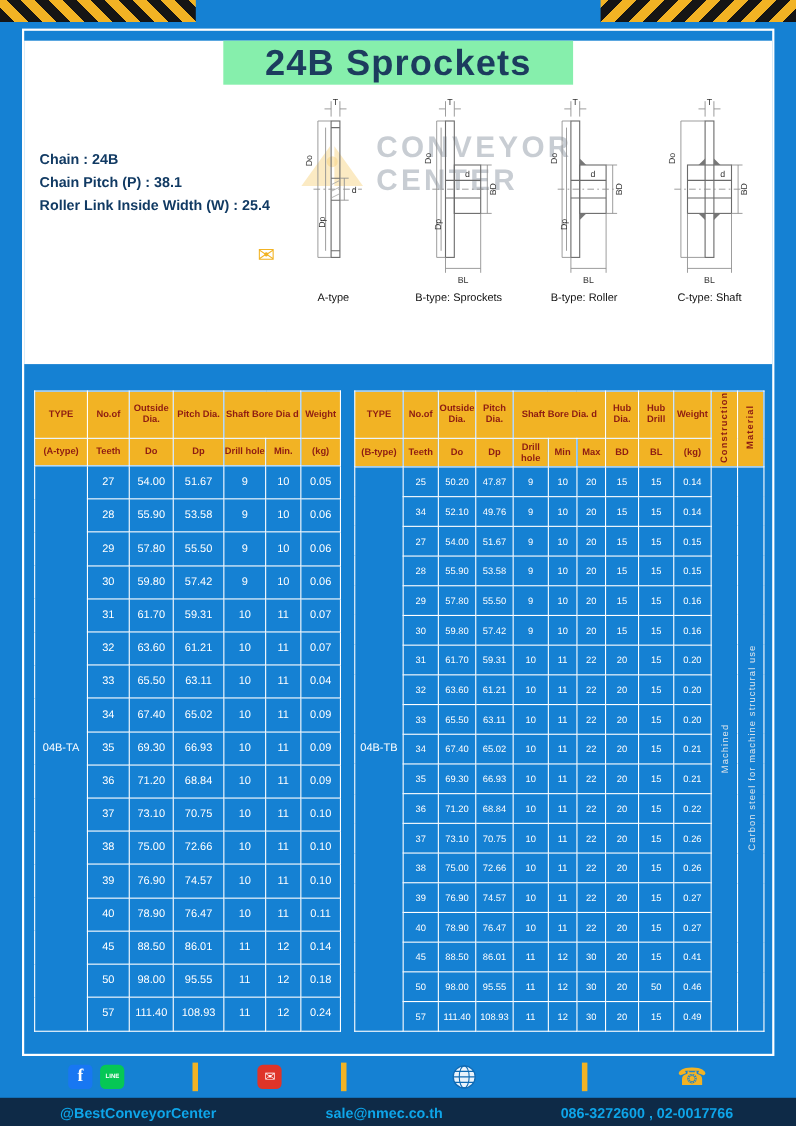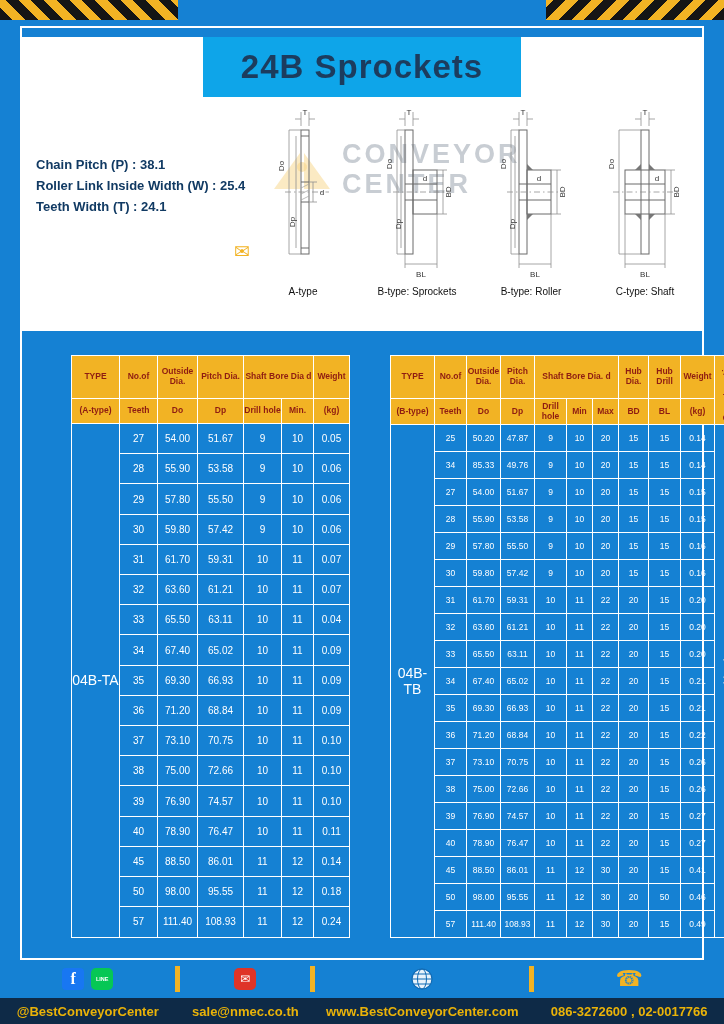--- a/index.html
+++ b/index.html
@@ -5,21 +5,21 @@
   html,body{margin:0;padding:0;background:#0d6cb4;}
   .page{position:relative;width:724px;height:1024px;background:#1581d3;overflow:hidden;
         font-family:"Liberation Sans",sans-serif;}
   
   .hazard{position:absolute;top:0;width:178px;height:20px;}
   .hz-l{left:0;background:repeating-linear-gradient(45deg,#151515 0 9px,#f2b324 9px 18px);}
   .hz-r{right:0;background:repeating-linear-gradient(-45deg,#151515 0 9px,#f2b324 9px 18px);}
   
   .inner{position:absolute;left:20px;right:20px;top:26px;bottom:64px;border:2px solid #ffffff;}
   .top-white{background:#ffffff;height:294px;position:relative;}
-  .banner{width:318px;height:60px;background:#0ea5e9;margin:9px auto 0;display:flex;
+  .banner{width:318px;height:40px;background:#86efac;margin:9px auto 0;display:flex;
           align-items:center;justify-content:center;}
   .banner span{font-size:33px;font-weight:bold;color:#1c3c5e;letter-spacing:1px;}
   .spec-panel{position:relative;height:222px;margin-top:5px;}
   .specs{position:absolute;left:14px;top:52px;font-size:13px;font-weight:bold;color:#113a63;
          line-height:21px;z-index:2;}
   .figs{position:absolute;left:228px;right:4px;top:2px;display:flex;justify-content:space-between;z-index:1;}
   .fig{width:106px;text-align:center;}
   .figsvg{width:104px;height:182px;display:block;margin:0 auto;}
   .fig-cap{font-size:10px;color:#101010;margin-top:0;}
   .ln{stroke:#6b6b6b;fill:none;stroke-width:1;}
@@ -29,41 +29,41 @@
   .weld{fill:#777;stroke:none;}
   text.dl{font-family:"Liberation Sans",sans-serif;font-size:8px;fill:#333;text-anchor:middle;}
   .watermark{position:absolute;left:248px;top:38px;display:flex;align-items:center;gap:8px;
              z-index:0;pointer-events:none;}
   .wm-text div{font-weight:bold;color:rgba(185,191,198,0.78);font-size:27px;letter-spacing:3px;
                line-height:1.1;text-align:left;}
   .wm-logo{opacity:0.55;}
   .envelope{position:absolute;left:212px;top:138px;font-size:19px;color:#f2b324;z-index:2;}
   
   .tables{display:flex;justify-content:space-between;padding:24px 7px 0 9px;}
-  table{border-collapse:collapse;table-layout:fixed;margin-left:40px;}
+  table{border-collapse:collapse;table-layout:fixed;}
   #table-a{width:278px;} #table-b{width:372px;}
   th,td{border:1px solid #ffffff;padding:0;text-align:center;vertical-align:middle;overflow:hidden;}
   th{background:#f2b324;color:#8e1c12;font-size:8.5px;font-weight:bold;line-height:1.15;}
   td{color:#ffffff;background:transparent;}
   #table-a td{font-size:10px;} #table-b td{font-size:8.5px;}
   thead tr:first-child th{height:42px;} thead tr:last-child th{height:24px;}
   #table-a tbody tr{height:30px;} #table-b tbody tr{height:27px;}
-  .type-cell span{font-size:14px;}
+  .type-cell span{font-size:10px;}
   .vert{writing-mode:vertical-rl;transform:rotate(180deg);display:inline-block;
         white-space:nowrap;letter-spacing:1px;}
   td.vcell .vert{color:#dfe6ec;font-size:8.5px;}
   
   .footer{position:absolute;left:0;right:0;bottom:0;}
   .f-icons{display:flex;align-items:center;height:38px;}
   .f-text{display:flex;align-items:center;height:26px;background:#0e2a47;}
   .sec{display:flex;align-items:center;justify-content:center;gap:7px;min-width:0;}
   .s1{flex:246 0 0;}.s2{flex:182 0 0;}.s3{flex:300 0 0;}.s4{flex:266 0 0;}
   .sep{width:5px;height:26px;background:#f2b324;flex:0 0 auto;}
   .f-text .sep{background:transparent;height:100%;}
-  .f-text .sec{color:#eab308;font-weight:bold;font-size:13px;white-space:nowrap;}
+  .f-text .sec{color:#0ea5e9;font-weight:bold;font-size:13px;white-space:nowrap;}
   .ic-fb{width:22px;height:22px;border-radius:4px;background:#1877f2;color:#fff;font-weight:bold;
          font-size:16px;display:flex;align-items:center;justify-content:center;
          font-family:"Liberation Serif",serif;}
   .ic-line{width:22px;height:22px;border-radius:5px;background:#06c755;color:#fff;font-weight:bold;
          font-size:5.5px;display:flex;align-items:center;justify-content:center;}
   .ic-mail{width:22px;height:22px;border-radius:5px;background:#df3428;color:#fff;font-size:12px;
          display:flex;align-items:center;justify-content:center;}
   .ic-phone{font-size:22px;color:#f2b324;line-height:1;}
 </style>
 </head>
@@ -86,23 +86,23 @@
             <polygon points="60,42 34,6 34,42" fill="#f2b324" opacity="0.5"></polygon>
             <circle cx="32" cy="20" r="5" fill="#f2b324" opacity="0.55"></circle>
           </svg>
           <div class="wm-text">
             <div>CONVEYOR</div>
             <div>CENTER</div>
           </div>
         </div>
 
         <div class="specs">
+          <div>Chain : 24B</div>
           <div>Chain Pitch (P) : 38.1</div>
           <div>Roller Link Inside Width (W) : 25.4</div>
-          <div>Teeth Width (T) : 24.1</div>
         </div>
 
         <span class="envelope">✉</span>
 
         <div class="figs">
 
           <div class="fig">
             <svg class="figsvg" viewBox="0 0 104 182">
               <text class="dl" x="54" y="11">T</text>
               <line class="dim" x1="44" y1="15" x2="50" y2="15"></line>
@@ -453,21 +453,21 @@
               <td><span>10</span></td>
               <td><span>20</span></td>
               <td><span>15</span></td>
               <td><span>15</span></td>
               <td><span>0.14</span></td>
               <td rowspan="19" class="vcell"><span class="vert">Machined</span></td>
               <td rowspan="19" class="vcell"><span class="vert">Carbon steel for machine structural use</span></td>
             </tr>
             <tr>
               <td><span>34</span></td>
-              <td><span>85.33</span></td>
+              <td><span>52.10</span></td>
               <td><span>49.76</span></td>
               <td><span>9</span></td>
               <td><span>10</span></td>
               <td><span>20</span></td>
               <td><span>15</span></td>
               <td><span>15</span></td>
               <td><span>0.14</span></td>
             </tr>
             <tr>
               <td><span>27</span></td>
@@ -691,18 +691,17 @@
       <div class="sep"></div>
       <div class="sec s4">
         <span class="ic-phone"><span>☎</span></span>
       </div>
     </div>
     <div class="f-text">
       <div class="sec s1">@BestConveyorCenter</div>
       <div class="sep"></div>
       <div class="sec s2">sale@nmec.co.th</div>
       <div class="sep"></div>
-      <div class="sec s3">www.BestConveyorCenter.com</div>
       <div class="sep"></div>
       <div class="sec s4">086-3272600 , 02-0017766</div>
     </div>
   </div>
 </div>
 
 </body></html>

